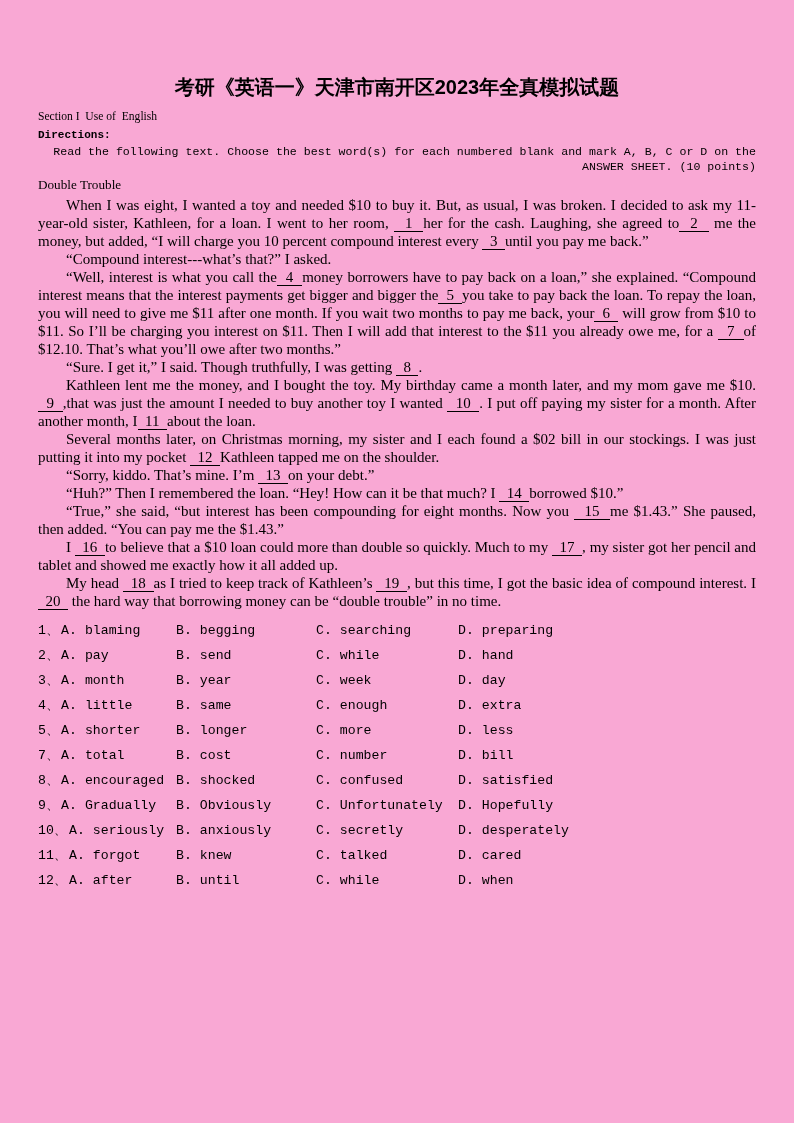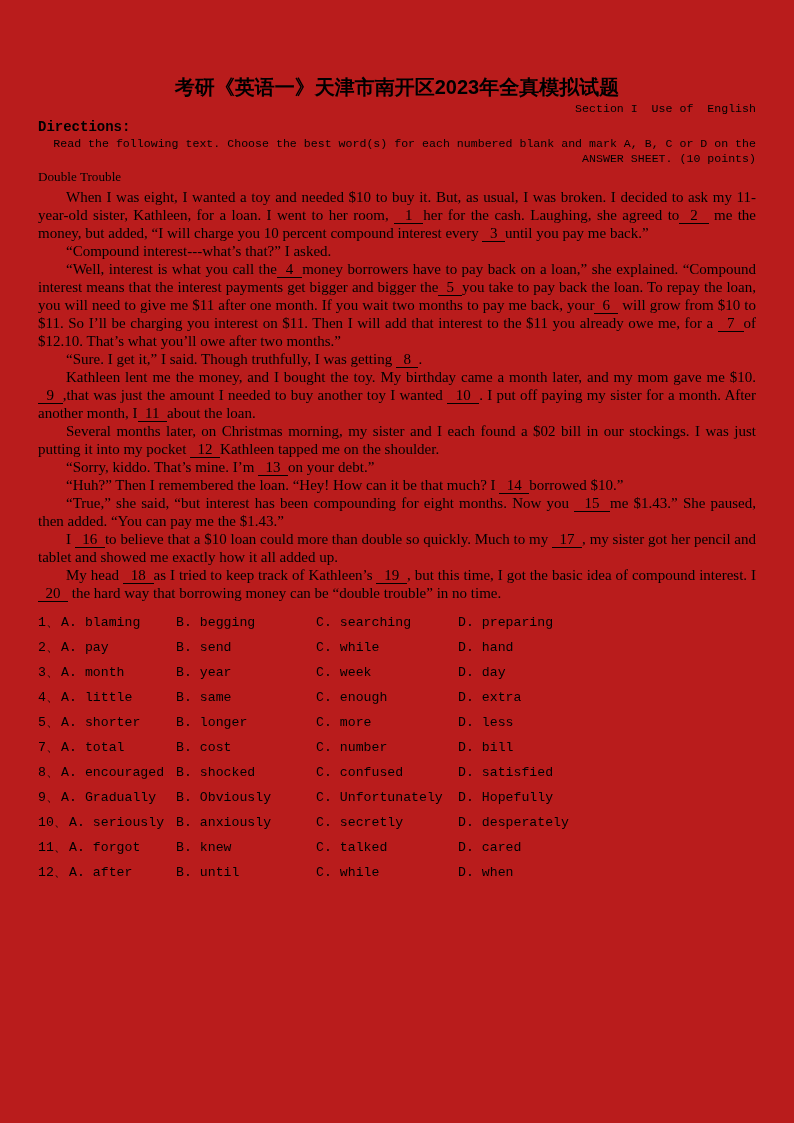--- a/index.html
+++ b/index.html
@@ -5,49 +5,49 @@
   html, body {
     margin: 0;
     padding: 0;
     background: #ffffff;
   }
   .page {
     position: relative;
     width: 794px;
     height: 1123px;
     margin: 0 auto;
-    background: #b91c1c;
+    background: #f9a8d4;
     color: #000000;
     box-sizing: border-box;
     padding: 0 38px;
     overflow: hidden;
   }
   .doc-title {
     margin: 0;
     padding-top: 76px;
     text-align: center;
     font-family: "Liberation Sans", "DejaVu Sans", sans-serif;
     font-weight: bold;
     font-size: 20px;
     line-height: 23px;
     letter-spacing: 0px;
   }
   .section-heading {
-    margin-top: 2px;
-    text-align: right;
-    font-family: Liberation Mono, monospace;
+    margin-top: 10px;
+    text-align: left;
+    font-family: Liberation Serif, serif;
     font-size: 11.6px;
     line-height: 15px;
     white-space: pre;
   }
   .directions-label {
     margin-top: 4px;
     font-family: "Liberation Mono", "DejaVu Sans Mono", monospace;
     font-weight: bold;
-    font-size: 14px;
+    font-size: 11px;
     line-height: 15.5px;
   }
   .directions-text {
     font-family: "Liberation Mono", "DejaVu Sans Mono", monospace;
     font-size: 11.6px;
     line-height: 15.5px;
     text-align: right;
   }
   .passage-title {
     font-family: "Liberation Serif", "DejaVu Serif", serif;

